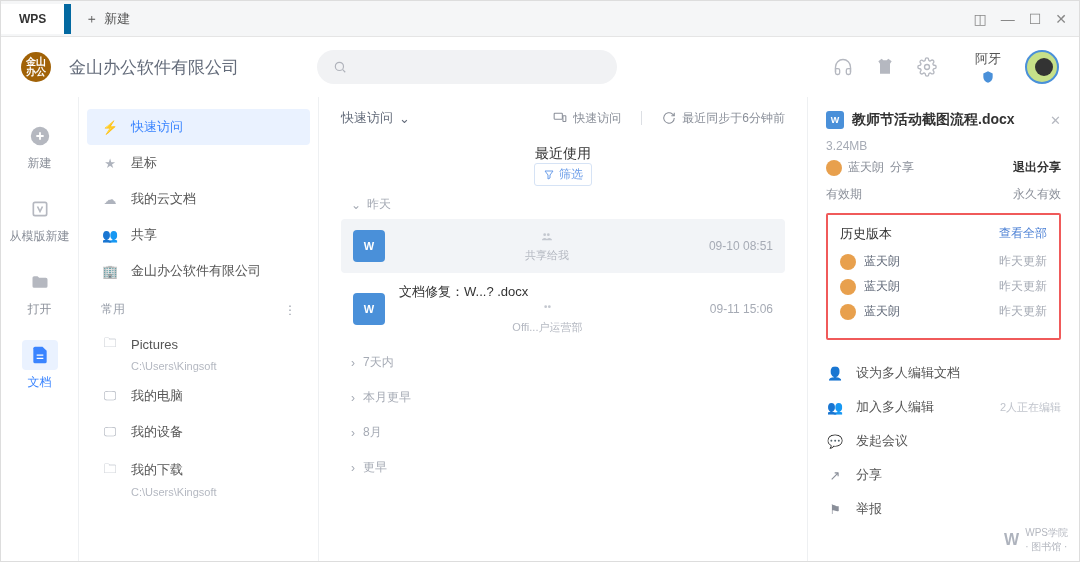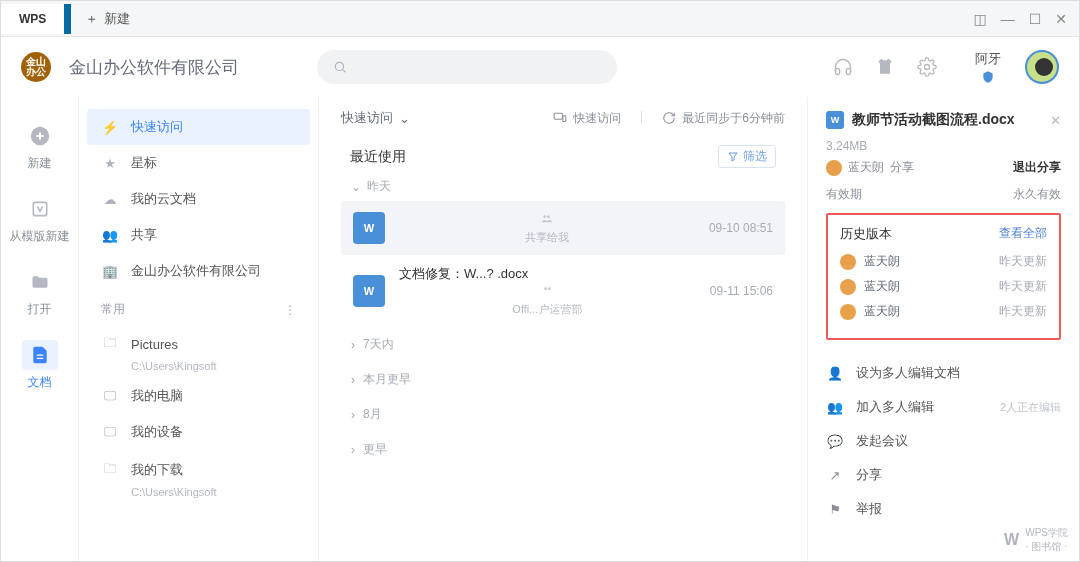--- a/index.html
+++ b/index.html
@@ -38,21 +38,21 @@
 .side-item.active .icn { color: #3a84ff; }
 .side-sec { display: flex; align-items: center; justify-content: space-between; padding: 12px 14px 6px; color: #9aa0ab; font-size: 12px; }
 .side-sub { padding-left: 44px; font-size: 11px; color: #b4b8c1; margin-top: -4px; margin-bottom: 6px; }
 
 .content { flex: 1; padding: 12px 22px; overflow-y: auto; }
 .content-head { display: flex; align-items: center; gap: 20px; color: #636b7a; font-size: 13px; margin-bottom: 18px; }
 .content-head .crumb { display: flex; align-items: center; gap: 6px; cursor: pointer; }
 .content-head .sp { flex: 1; }
 .content-head .meta { display: flex; align-items: center; gap: 6px; color: #8a8f99; font-size: 12px; }
 .content-head .divider { width: 1px; height: 14px; background: #dcdfe4; }
-.section-title { font-size: 14px; color: #333; margin: 14px 9px 10px; display: flex; justify-content: space-between; align-items: center; }
+.section-title { font-size: 14px; color: #333; margin: 14px 2px 10px; display: flex; justify-content: space-between; align-items: center; flex-direction: column; }
 .filter-btn { color: #6b9de8; font-size: 12px; border: 1px solid #d6e3f5; border-radius: 3px; padding: 2px 8px; display: flex; align-items: center; gap: 4px; }
 .group-label { color: #a6abb5; font-size: 12px; margin: 8px 0 6px 10px; display: flex; align-items: center; gap: 6px; }
 .file-row { display: flex; align-items: center; gap: 14px; padding: 10px 12px; border-radius: 4px; cursor: pointer; }
 .file-row.sel { background: #f2f4f7; }
 .file-icon { width: 32px; height: 32px; border-radius: 4px; background: #4a90d9; display: flex; align-items: center; justify-content: center; color: #fff; font-size: 11px; font-weight: 700; flex-shrink: 0; }
 .file-main { flex: 1; min-width: 0; }
 .file-name { font-size: 13px; color: #333; white-space: nowrap; overflow: hidden; text-overflow: ellipsis; }
 .file-sub { font-size: 11px; color: #b4b8c1; display: flex; align-items: center; gap: 6px; margin-top: 2px; flex-direction: column; }
 .file-time { font-size: 12px; color: #a6abb5; white-space: nowrap; }
 .collapse-row { padding: 9px 10px; color: #a6abb5; font-size: 12px; display: flex; align-items: center; gap: 8px; cursor: pointer; }

